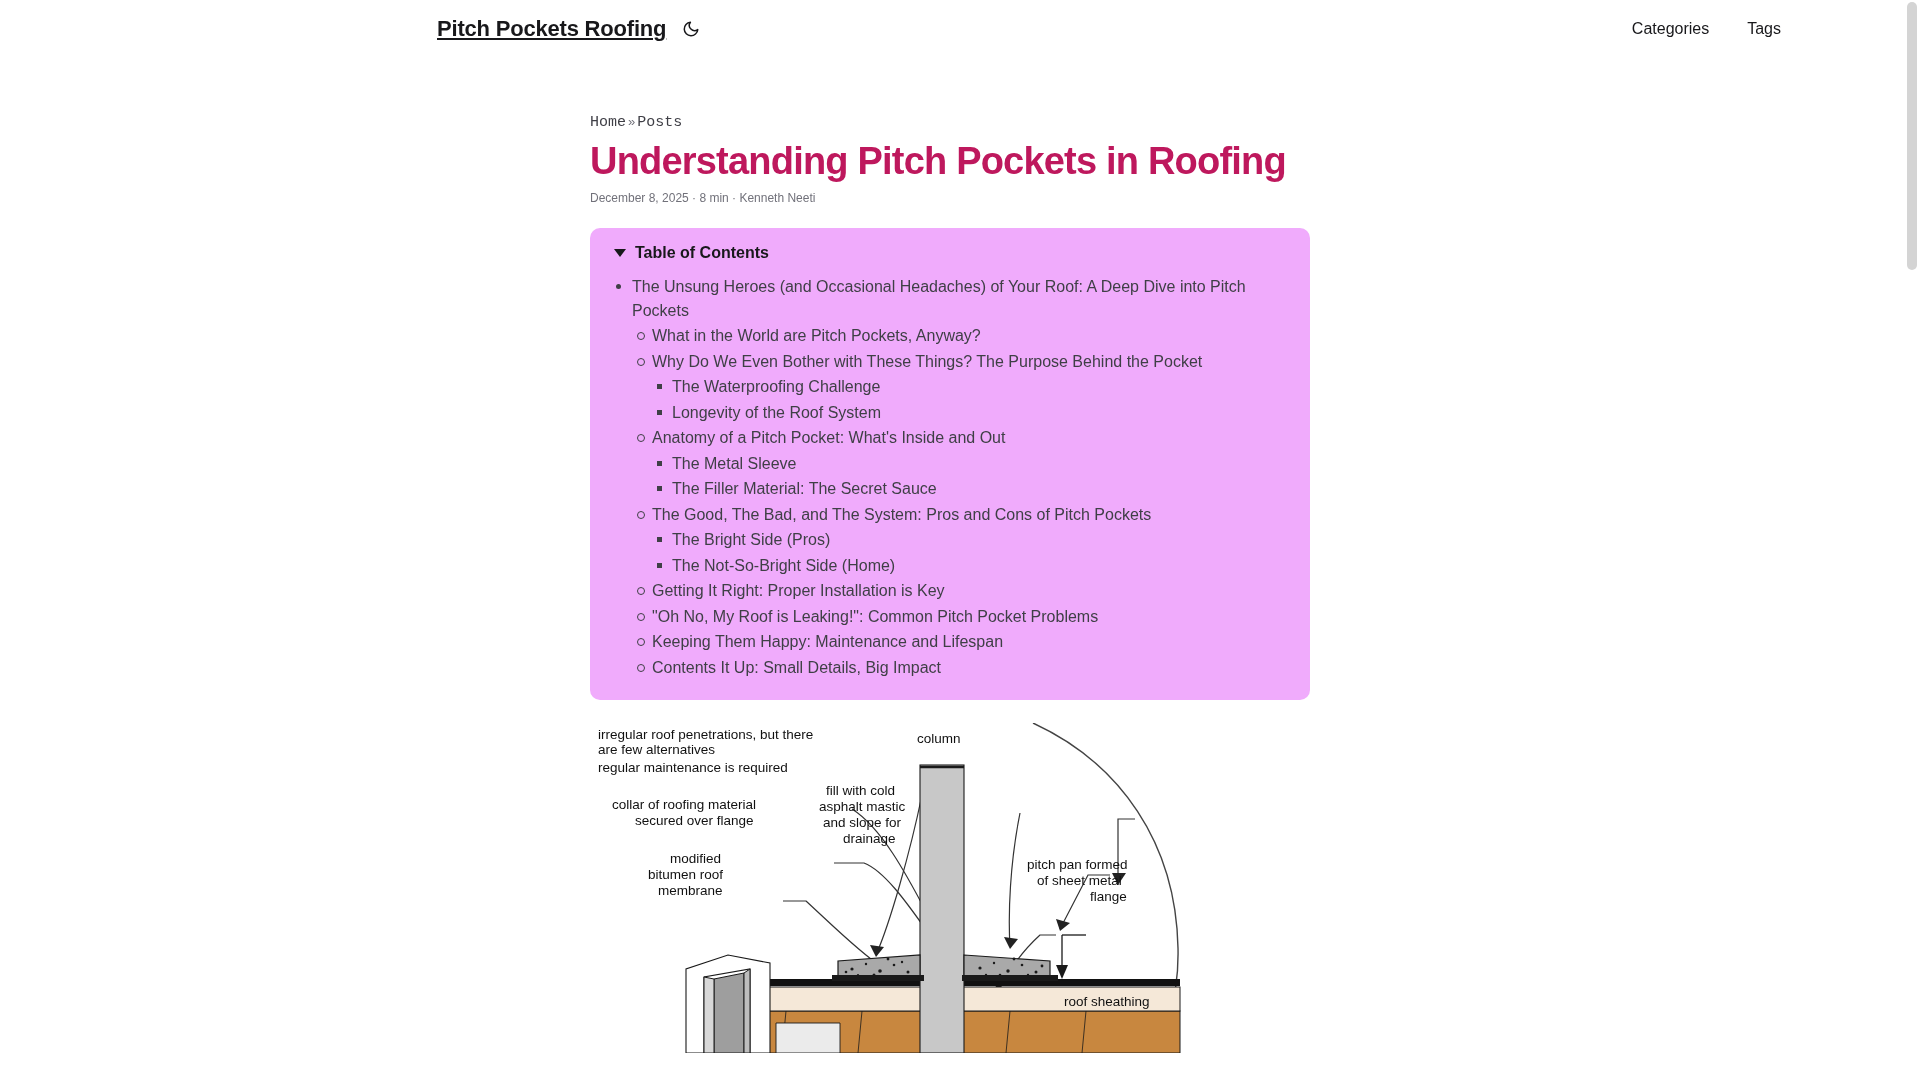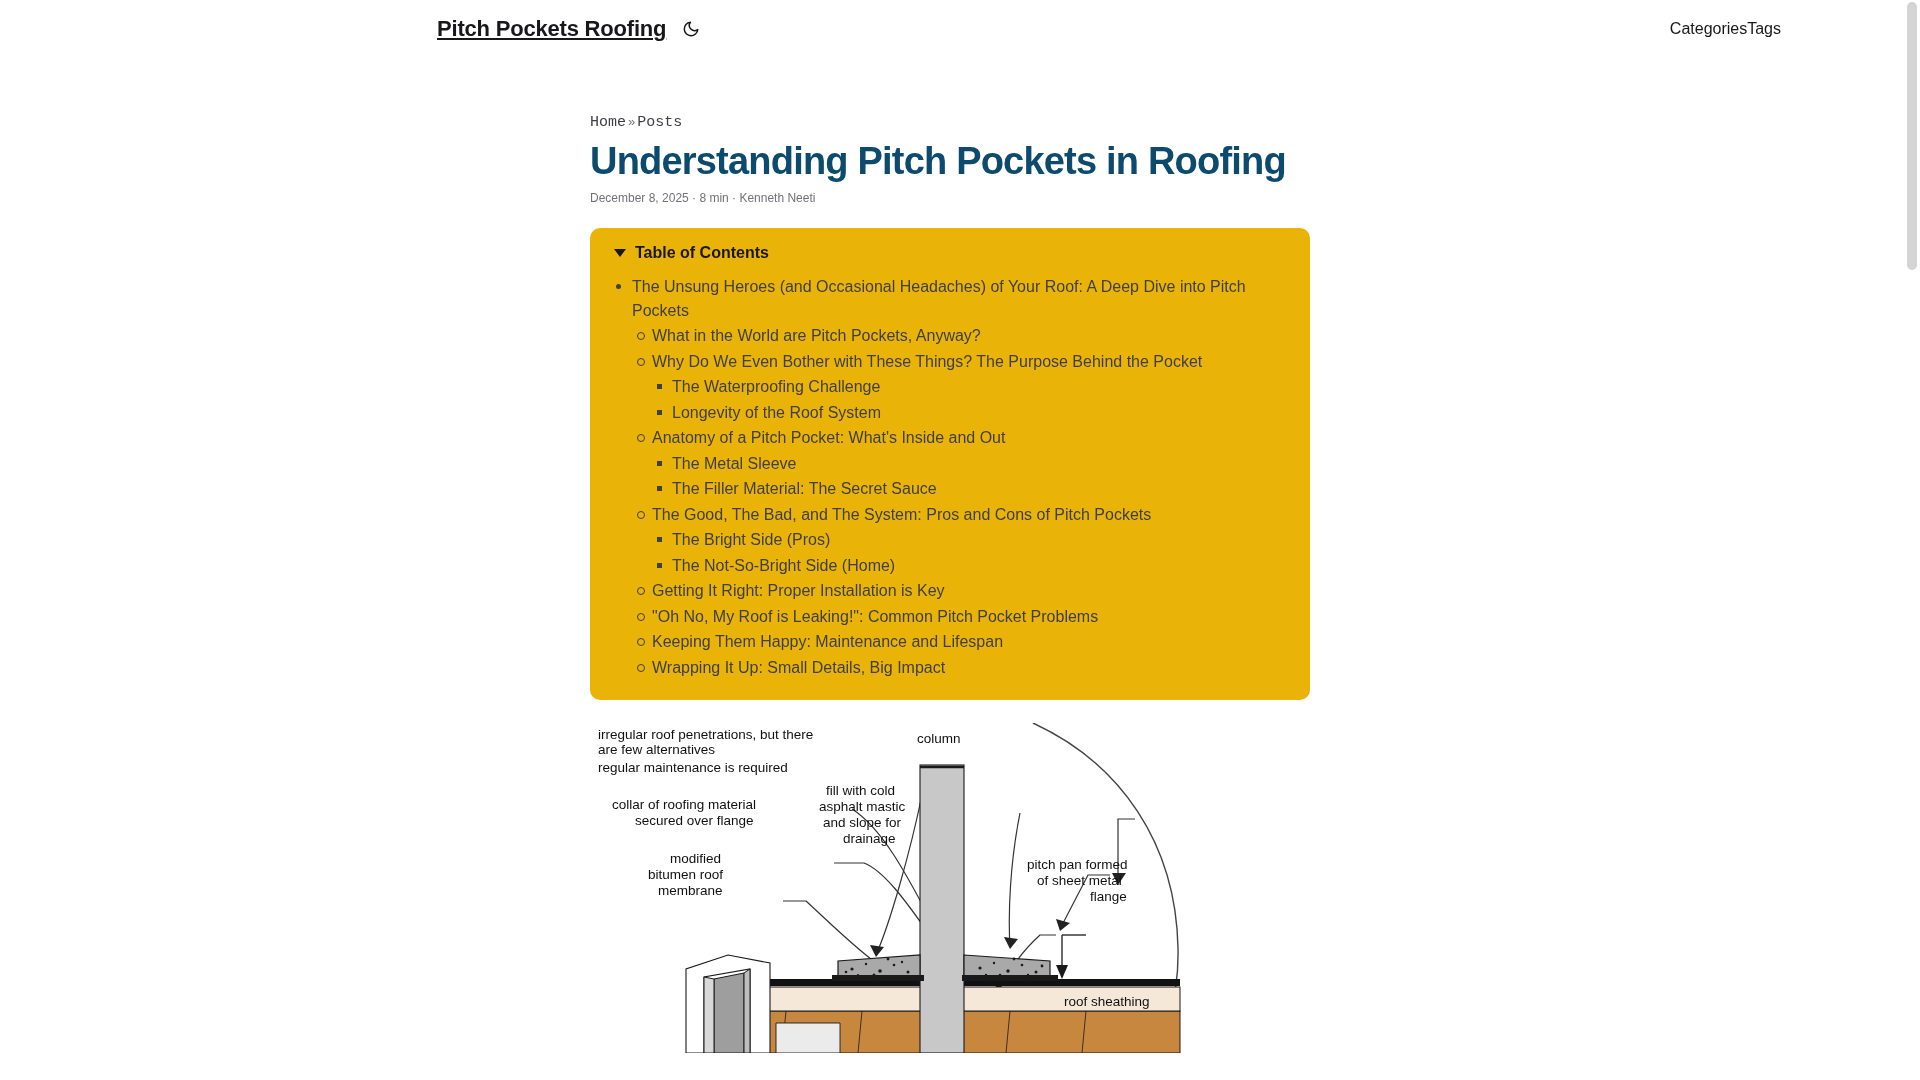--- a/index.html
+++ b/index.html
@@ -48,20 +48,21 @@
     justify-content: center;
     width: 22px;
     height: 22px;
     cursor: pointer;
   }
   .theme-toggle svg { display: block; }
 
   .header-nav {
     display: flex;
     align-items: center;
+    gap: 38px;
     margin-right: 63px;
   }
 
   .nav-link {
     font-size: 16px;
     color: #18181b;
     text-decoration: none;
     white-space: nowrap;
     cursor: pointer;
   }
@@ -90,34 +91,34 @@
     color: #71717a;
     margin: 0 2px;
     font-size: 13px;
   }
 
   .post-title {
     font-size: 38px;
     font-weight: bold;
     line-height: 1.2;
     letter-spacing: -0.8px;
-    color: #0c4a6e;
+    color: #be185d;
     margin-bottom: 7px;
     white-space: nowrap;
   }
 
   .post-meta {
     font-size: 12px;
     color: #71717a;
     margin-bottom: 23px;
   }
 
   
   .toc {
-    background: #eab308;
+    background: #f0abfc;
     border-radius: 10px;
     padding: 16px 24px 20px 24px;
     width: 720px;
   }
 
   .toc-summary {
     display: flex;
     align-items: center;
     gap: 9px;
     font-size: 16px;
@@ -295,21 +296,21 @@
           <li>
             <a href="#">Getting It Right: Proper Installation is Key</a>
           </li>
           <li>
             <a href="#">"Oh No, My Roof is Leaking!": Common Pitch Pocket Problems</a>
           </li>
           <li>
             <a href="#">Keeping Them Happy: Maintenance and Lifespan</a>
           </li>
           <li>
-            <a href="#">Wrapping It Up: Small Details, Big Impact</a>
+            <a href="#">Contents It Up: Small Details, Big Impact</a>
           </li>
         </ul>
       </li>
     </ul>
   </div>
 
   <figure class="post-figure">
     <svg class="diagram" viewBox="0 0 720 330">
       <rect x="0" y="0" width="720" height="330" fill="#ffffff"></rect>
 

